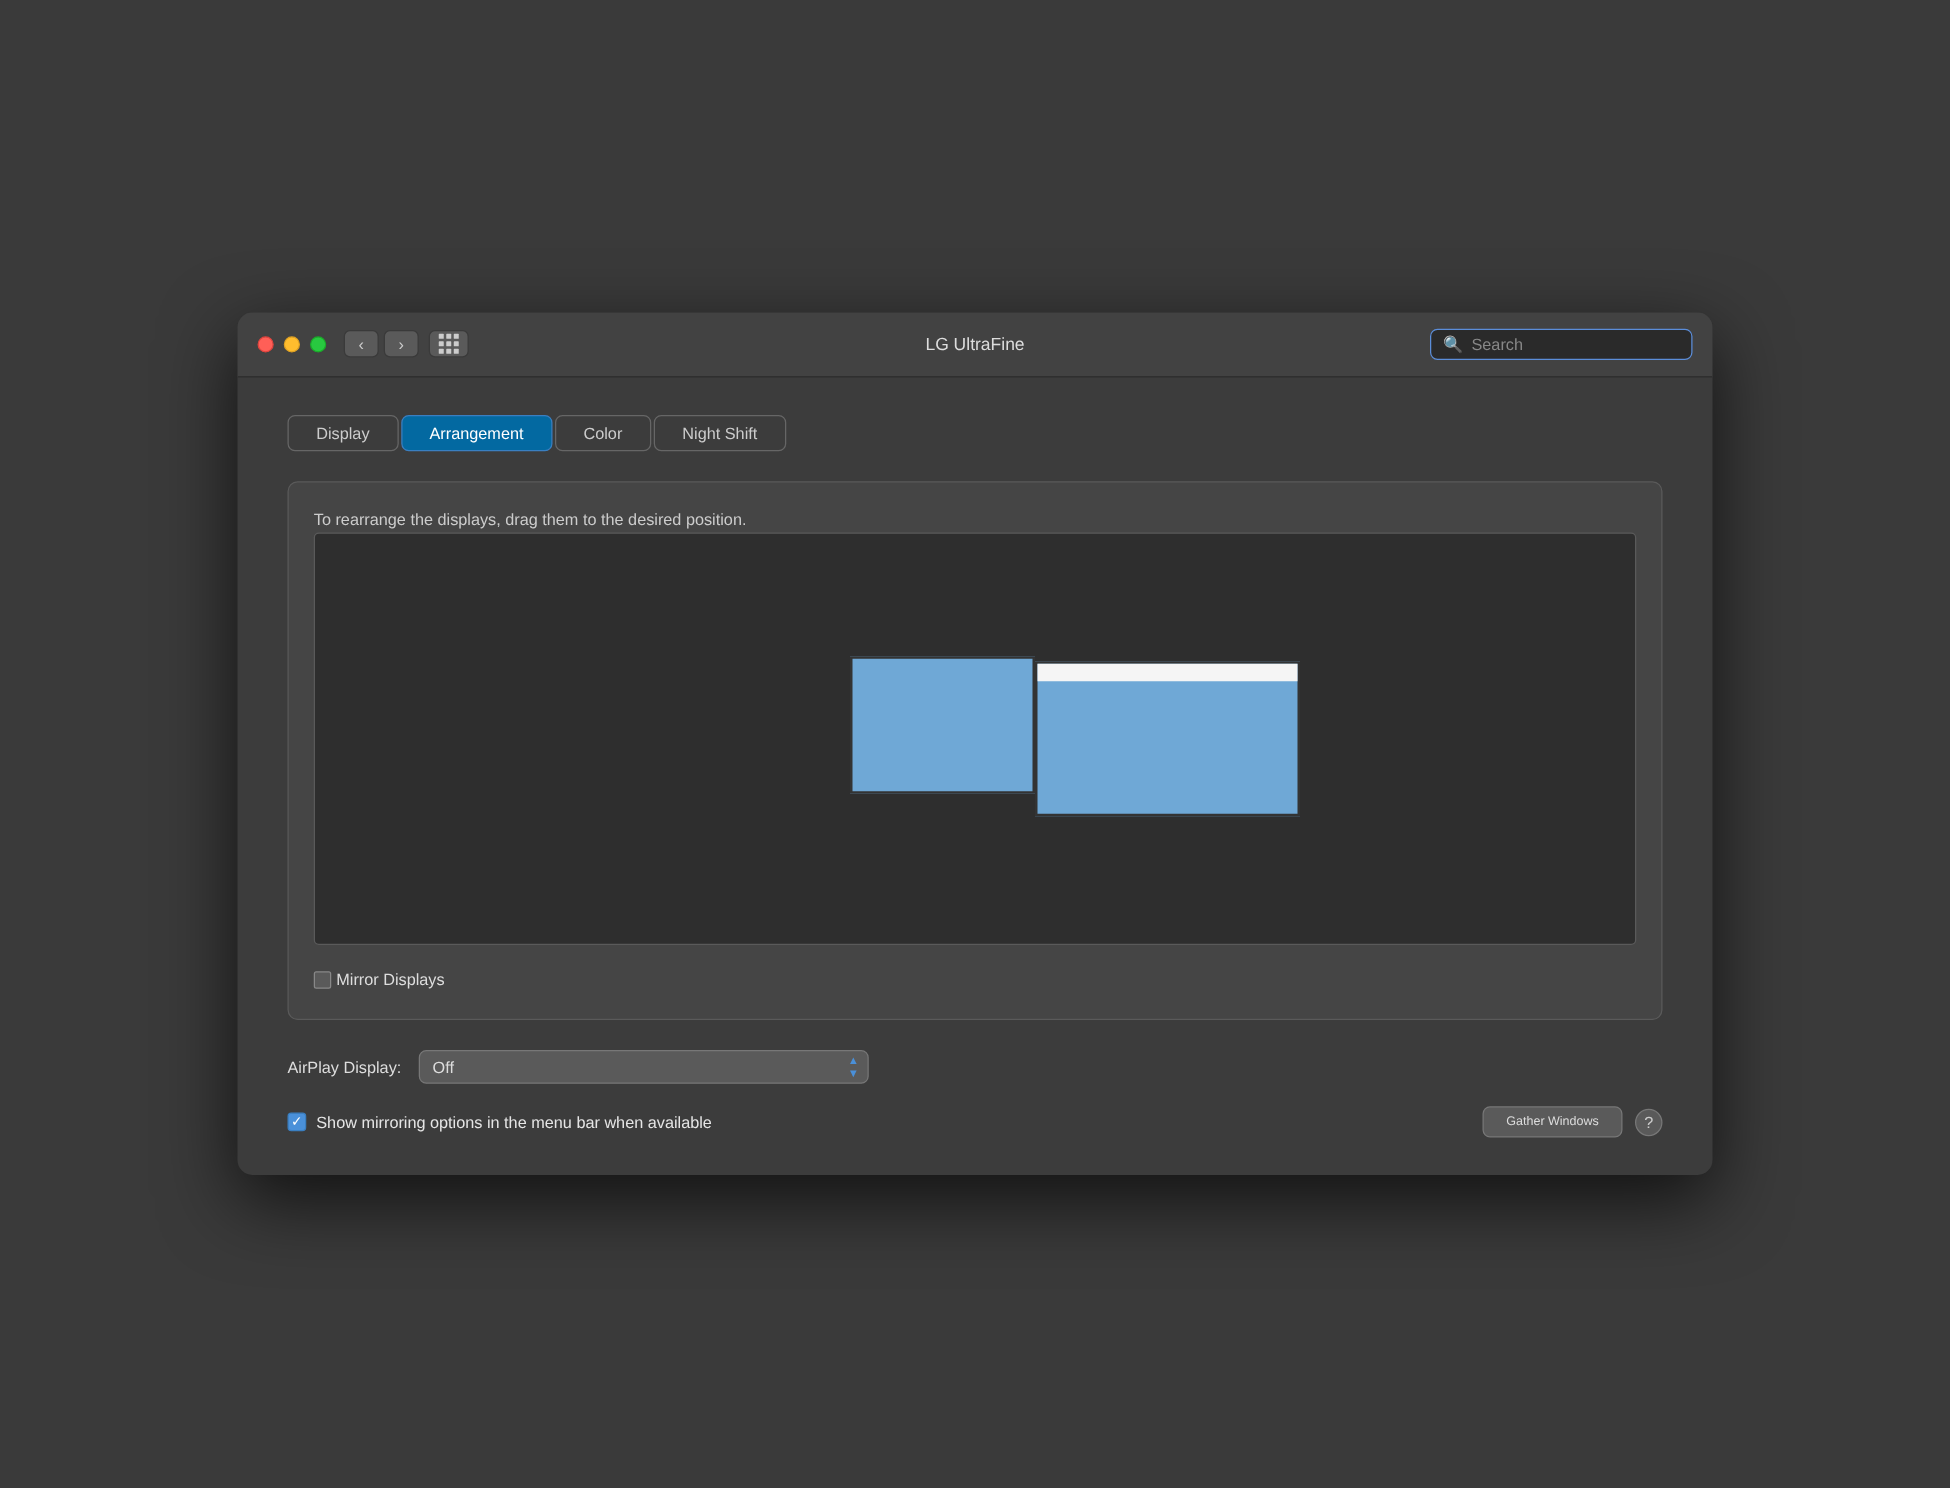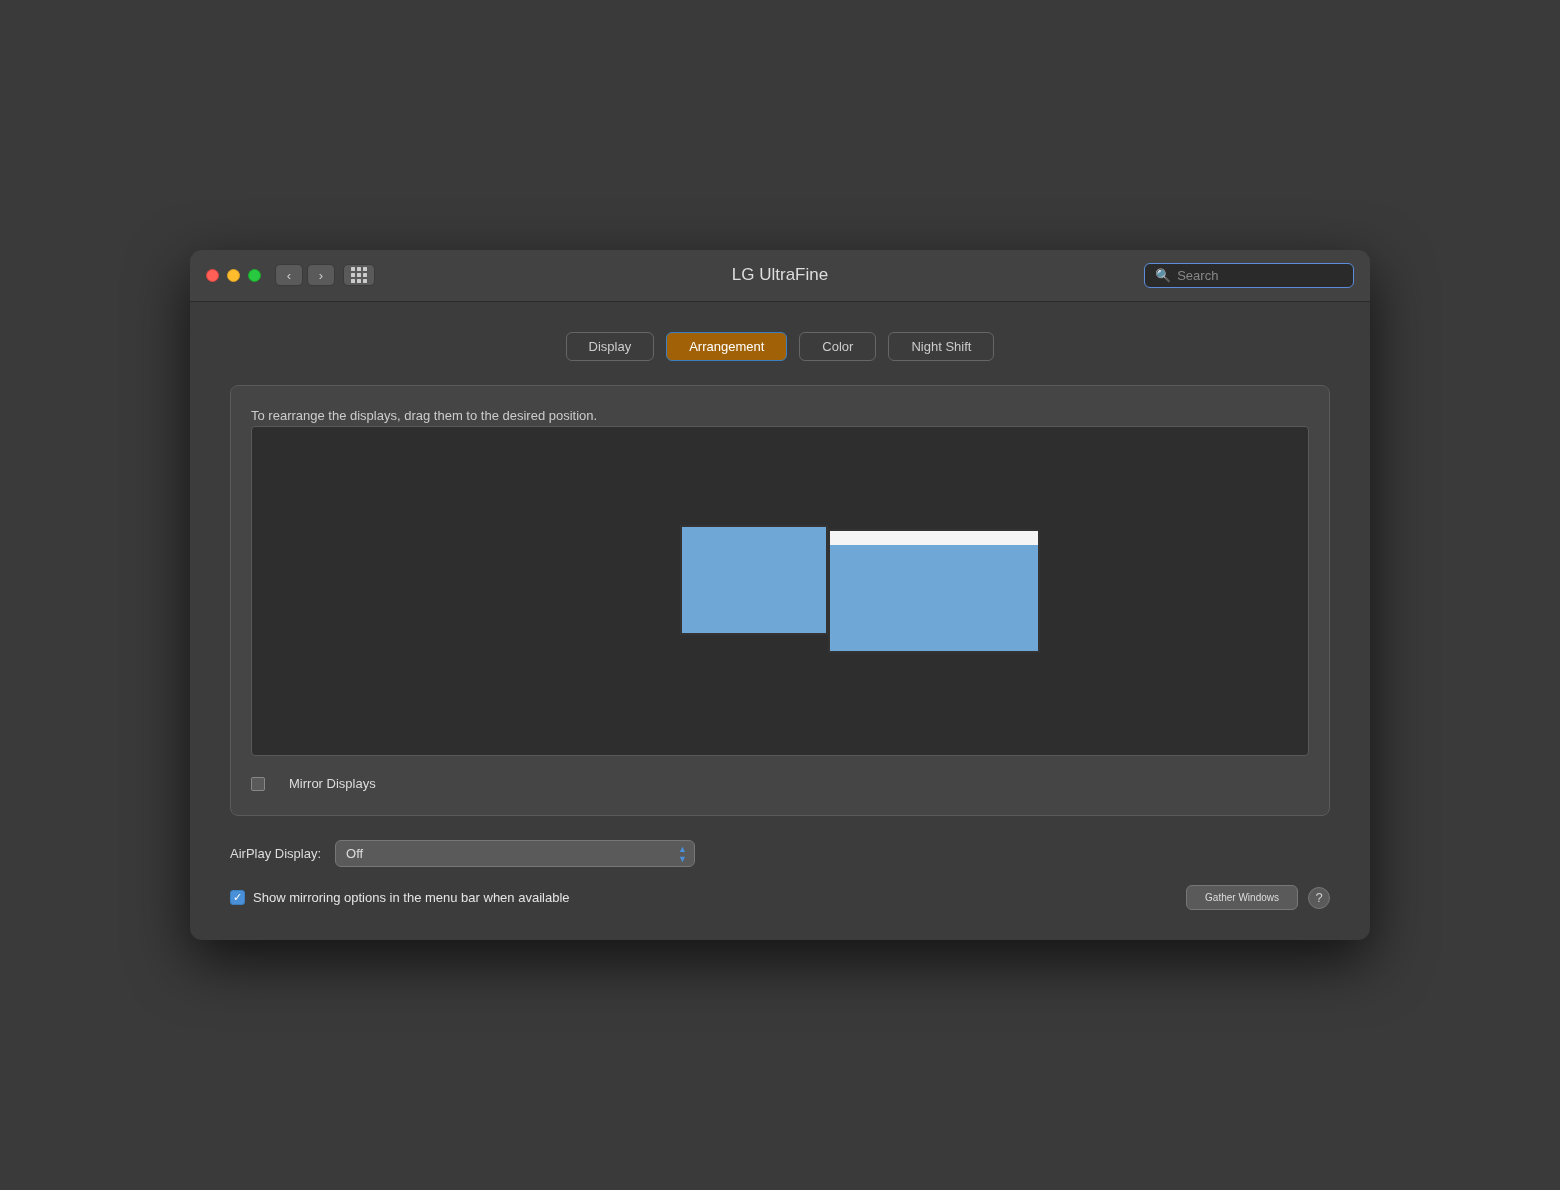--- a/index.html
+++ b/index.html
@@ -82,21 +82,21 @@
       margin-left: 4px;
       color: #ccc;
       font-size: 12px;
     }
 
     .window-title {
       position: absolute;
       left: 50%;
       transform: translateX(-50%);
       color: #ddd;
-      font-size: 17px;
+      font-size: 14px;
       font-weight: 500;
     }
 
     .search-bar {
       margin-left: auto;
       display: flex;
       align-items: center;
       background: #2a2a2a;
       border: 1.5px solid #5b8dd9;
       border-radius: 6px;
@@ -125,38 +125,37 @@
     }
 
     
     .content {
       padding: 30px 40px 30px;
     }
 
     
     .tabs {
       display: flex;
-      justify-content: center;
-      gap: 12px;
+      gap: 2px;
       margin-bottom: 24px;
     }
 
     .tab {
       padding: 6px 22px;
       border-radius: 6px;
       font-size: 13px;
       cursor: pointer;
       color: #ccc;
       background: transparent;
       border: 1px solid transparent;
       user-select: none;
     }
 
     .tab.active {
-      background: #a16207;
+      background: #0369a1;
       color: #fff;
       border-color: #3a7fc1;
     }
 
     .tab.inactive {
       border: 1px solid #666;
       color: #ccc;
       background: transparent;
     }
 
@@ -212,21 +211,21 @@
       left: 0;
       right: 0;
       height: 14px;
       background: #f5f5f5;
     }
 
     
     .mirror-row {
       display: flex;
       align-items: center;
-      gap: 24px;
+      gap: 4px;
       padding: 4px 0;
     }
 
     .mirror-checkbox {
       width: 14px;
       height: 14px;
       background: #5a5a5a;
       border: 1px solid #888;
       border-radius: 2px;
       flex-shrink: 0;

